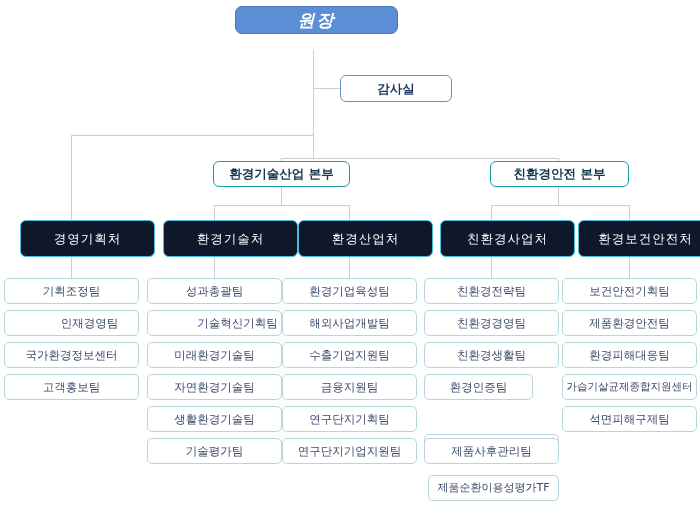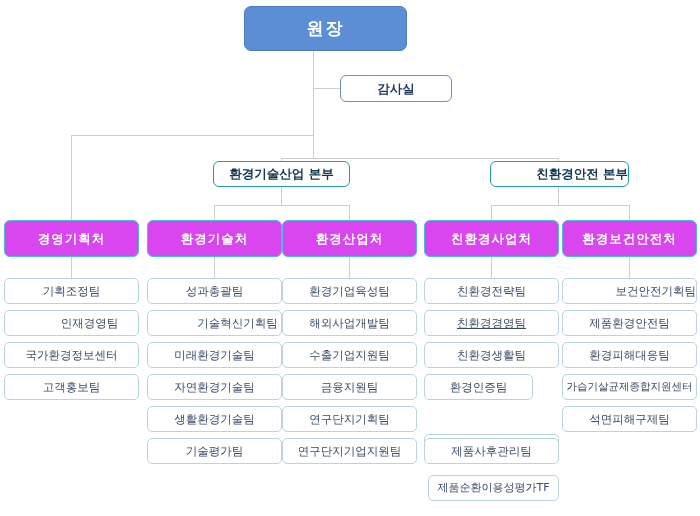--- a/index.html
+++ b/index.html
@@ -64,27 +64,28 @@
     background: #ffffff;
     border: 1.7px solid #1f9aa8;
     border-radius: 6px;
     color: #11364f;
     font-size: 12.5px;
     font-weight: bold;
   }
 
   
   .box-dept {
-    background: #d946ef;
+    background: #0f172a;
     border: 1px solid #45bee0;
     border-radius: 6px;
     color: #ffffff;
     font-size: 12.5px;
-    font-weight: bold;
+    font-weight: normal;
     letter-spacing: 1px;
+    margin-left: 16px;
   }
 
   
   .box-team {
     background: #ffffff;
     border: 1px solid #b9d4dd;
     border-radius: 5px;
     color: #3b4a66;
     font-size: 11.5px;
   }
@@ -119,32 +120,32 @@
   <div class="conn h" style="left:491px; top:205px; width:138px;"></div>
   <div class="conn v" style="left:491px; top:205px; height:15px;"></div>
   <div class="conn v" style="left:629px; top:205px; height:15px;"></div>
 
   <div class="conn v" style="left:71px; top:256px; height:22px;"></div>
   <div class="conn v" style="left:214px; top:256px; height:22px;"></div>
   <div class="conn v" style="left:349px; top:256px; height:22px;"></div>
   <div class="conn v" style="left:491px; top:256px; height:22px;"></div>
   <div class="conn v" style="left:629px; top:256px; height:22px;"></div>
 
-  <div class="box box-root" style="left:244px; top:6px; width:163px; height:45px;">
+  <div class="box box-root" style="left:235px; top:6px; width:163px; height:28px;font-style:italic;">
     <span>원장</span>
   </div>
 
   <div class="box box-audit" style="left:340px; top:75px; width:112px; height:27px;">
     <span>감사실</span>
   </div>
 
   <div class="box box-division" style="left:213px; top:161px; width:137px; height:26px;">
     <span>환경기술산업 본부</span>
   </div>
-  <div class="box box-division" style="left:490px; top:161px; width:139px; height:26px;justify-content:flex-end;">
+  <div class="box box-division" style="left:490px; top:161px; width:139px; height:26px;">
     <span>친환경안전 본부</span>
   </div>
 
   <div class="box box-dept" style="left:4px; top:220px; width:135px; height:37px;">
     <span>경영기획처</span>
   </div>
   <div class="box box-dept" style="left:147px; top:220px; width:135px; height:37px;">
     <span>환경기술처</span>
   </div>
   <div class="box box-dept" style="left:282px; top:220px; width:135px; height:37px;">
@@ -204,40 +205,40 @@
   <div class="box box-team" style="left:282px; top:406px; width:135px; height:26px;">
     <span>연구단지기획팀</span>
   </div>
   <div class="box box-team" style="left:282px; top:438px; width:135px; height:26px;">
     <span>연구단지기업지원팀</span>
   </div>
 
   <div class="box box-team" style="left:424px; top:278px; width:135px; height:26px;">
     <span>친환경전략팀</span>
   </div>
-  <div class="box box-team" style="left:424px; top:310px; width:135px; height:26px;text-decoration:underline;">
+  <div class="box box-team" style="left:424px; top:310px; width:135px; height:26px;">
     <span>친환경경영팀</span>
   </div>
   <div class="box box-team" style="left:424px; top:342px; width:135px; height:26px;">
     <span>친환경생활팀</span>
   </div>
   <div class="box box-team" style="left:424px; top:374px; width:109px; height:26px;align-items:center;">
     <span>환경인증팀</span>
   </div>
   <div class="box box-team" style="left:424px; top:406px; width:135px; height:26px;margin-top:28px;">
     <span>제품시험분석팀</span>
   </div>
   <div class="box box-team" style="left:424px; top:438px; width:135px; height:26px;">
     <span>제품사후관리팀</span>
   </div>
   <div class="box box-team" style="left:428px; top:475px; width:131px; height:26px; font-size:11px;">
     <span>제품순환이용성평가TF</span>
   </div>
 
-  <div class="box box-team" style="left:562px; top:278px; width:135px; height:26px;justify-content:flex-end;">
+  <div class="box box-team" style="left:562px; top:278px; width:135px; height:26px;">
     <span>보건안전기획팀</span>
   </div>
   <div class="box box-team" style="left:562px; top:310px; width:135px; height:26px;">
     <span>제품환경안전팀</span>
   </div>
   <div class="box box-team" style="left:562px; top:342px; width:135px; height:26px;">
     <span>환경피해대응팀</span>
   </div>
   <div class="box box-team" style="left:562px; top:374px; width:135px; height:26px; font-size:10.5px;">
     <span>가습기살균제종합지원센터</span>

